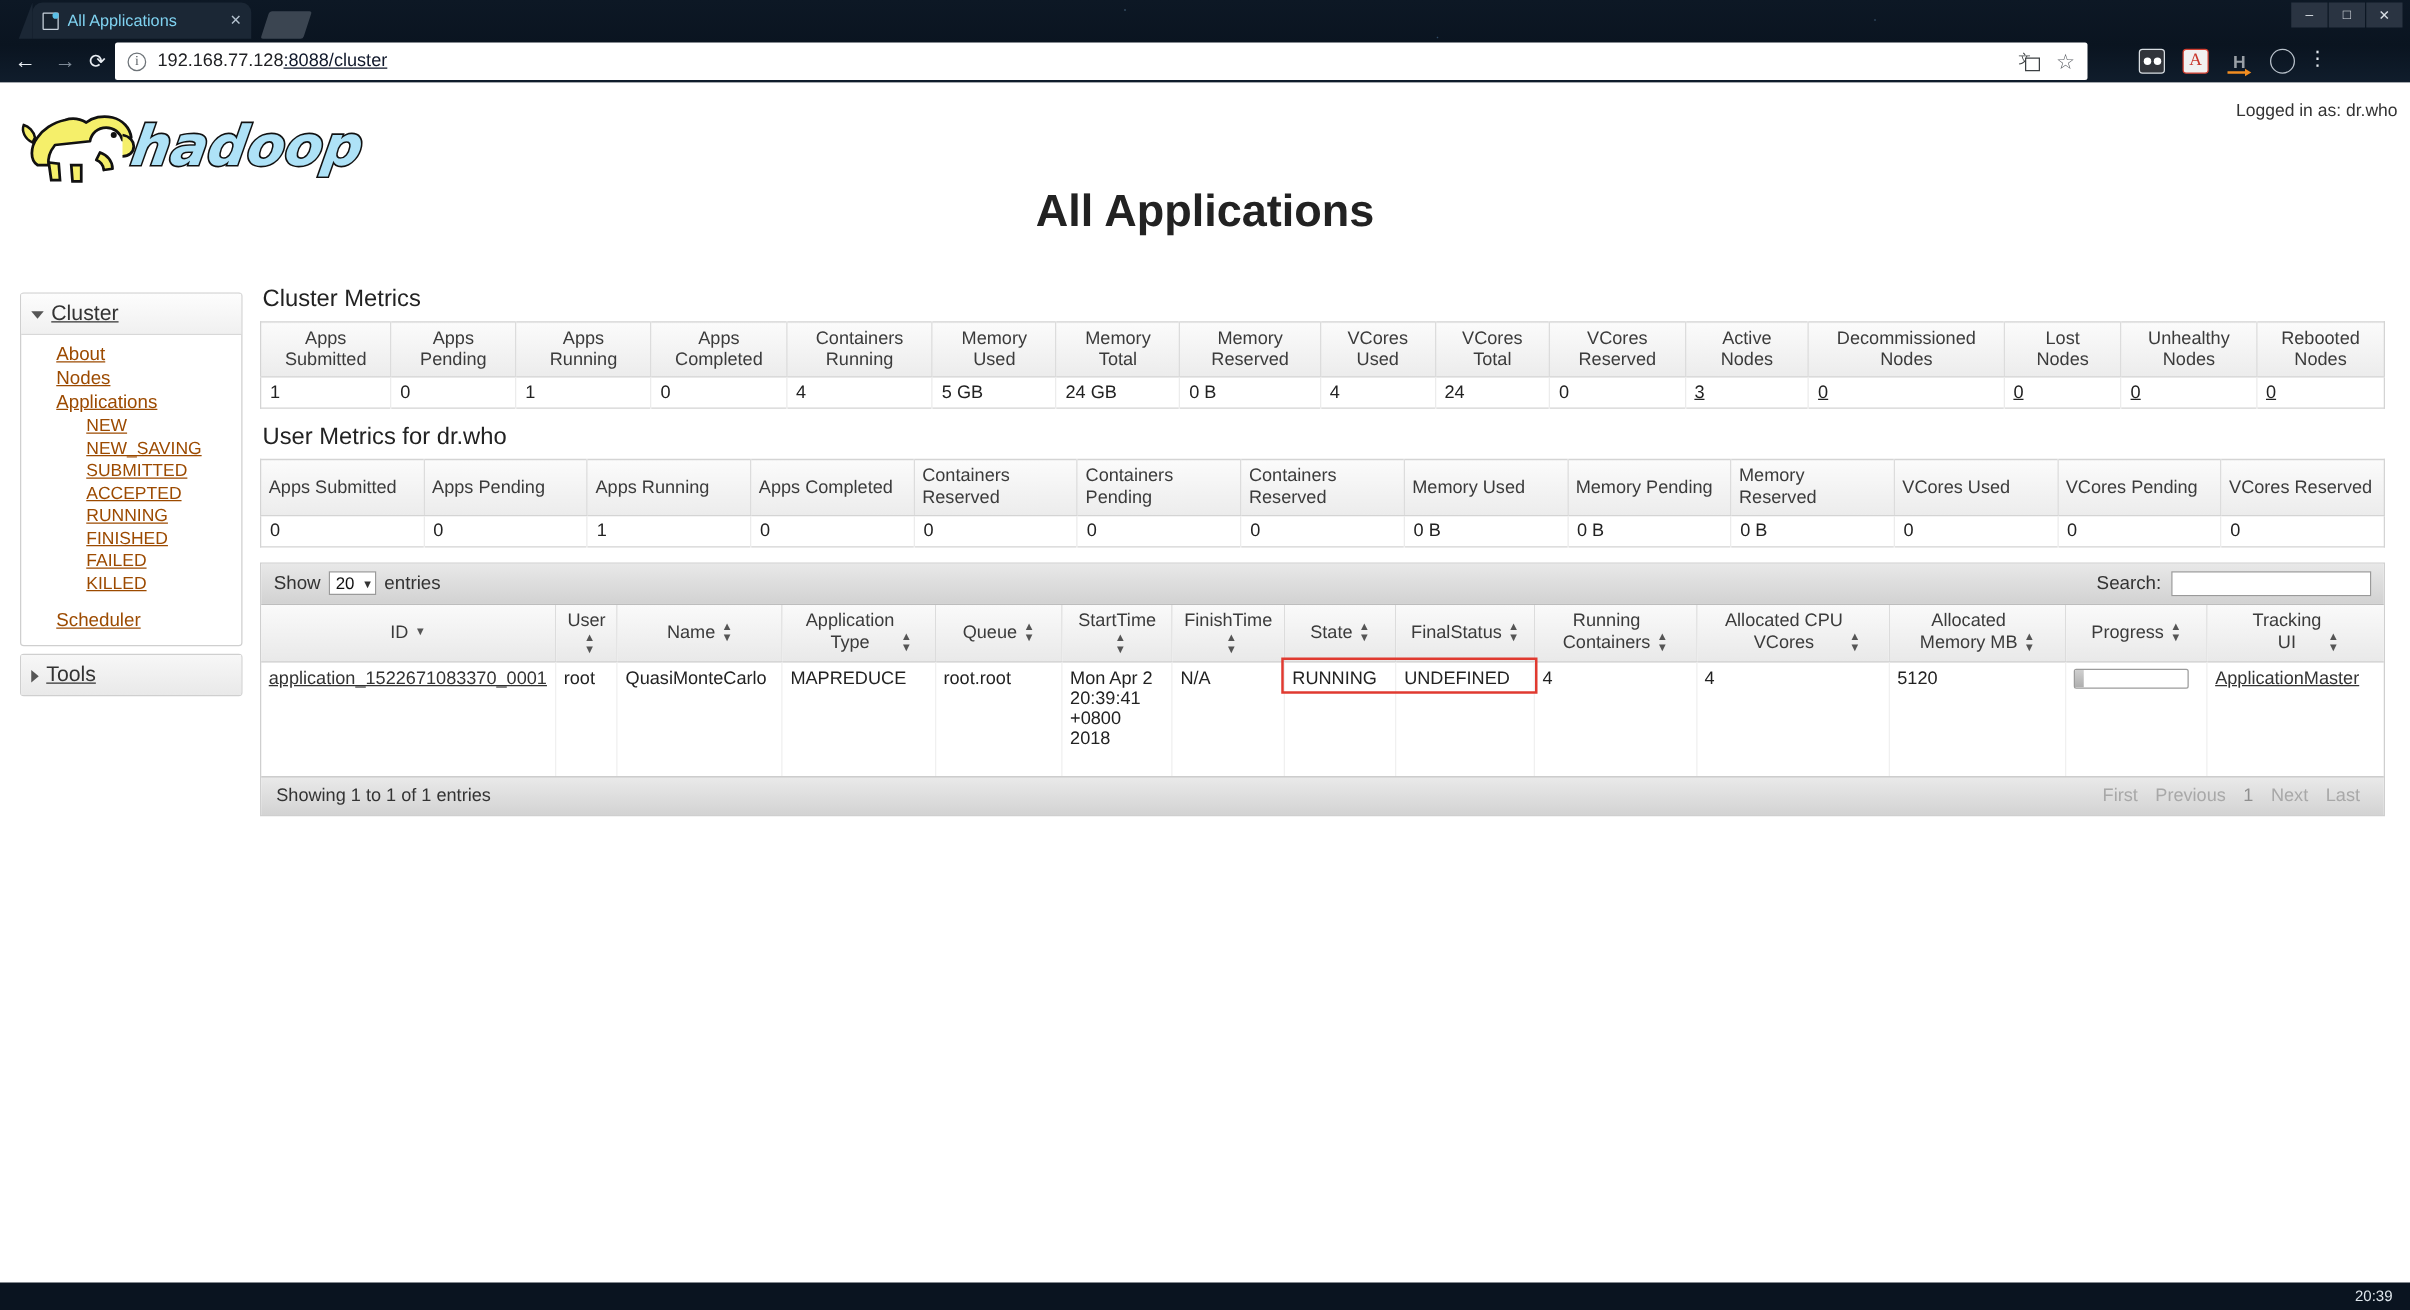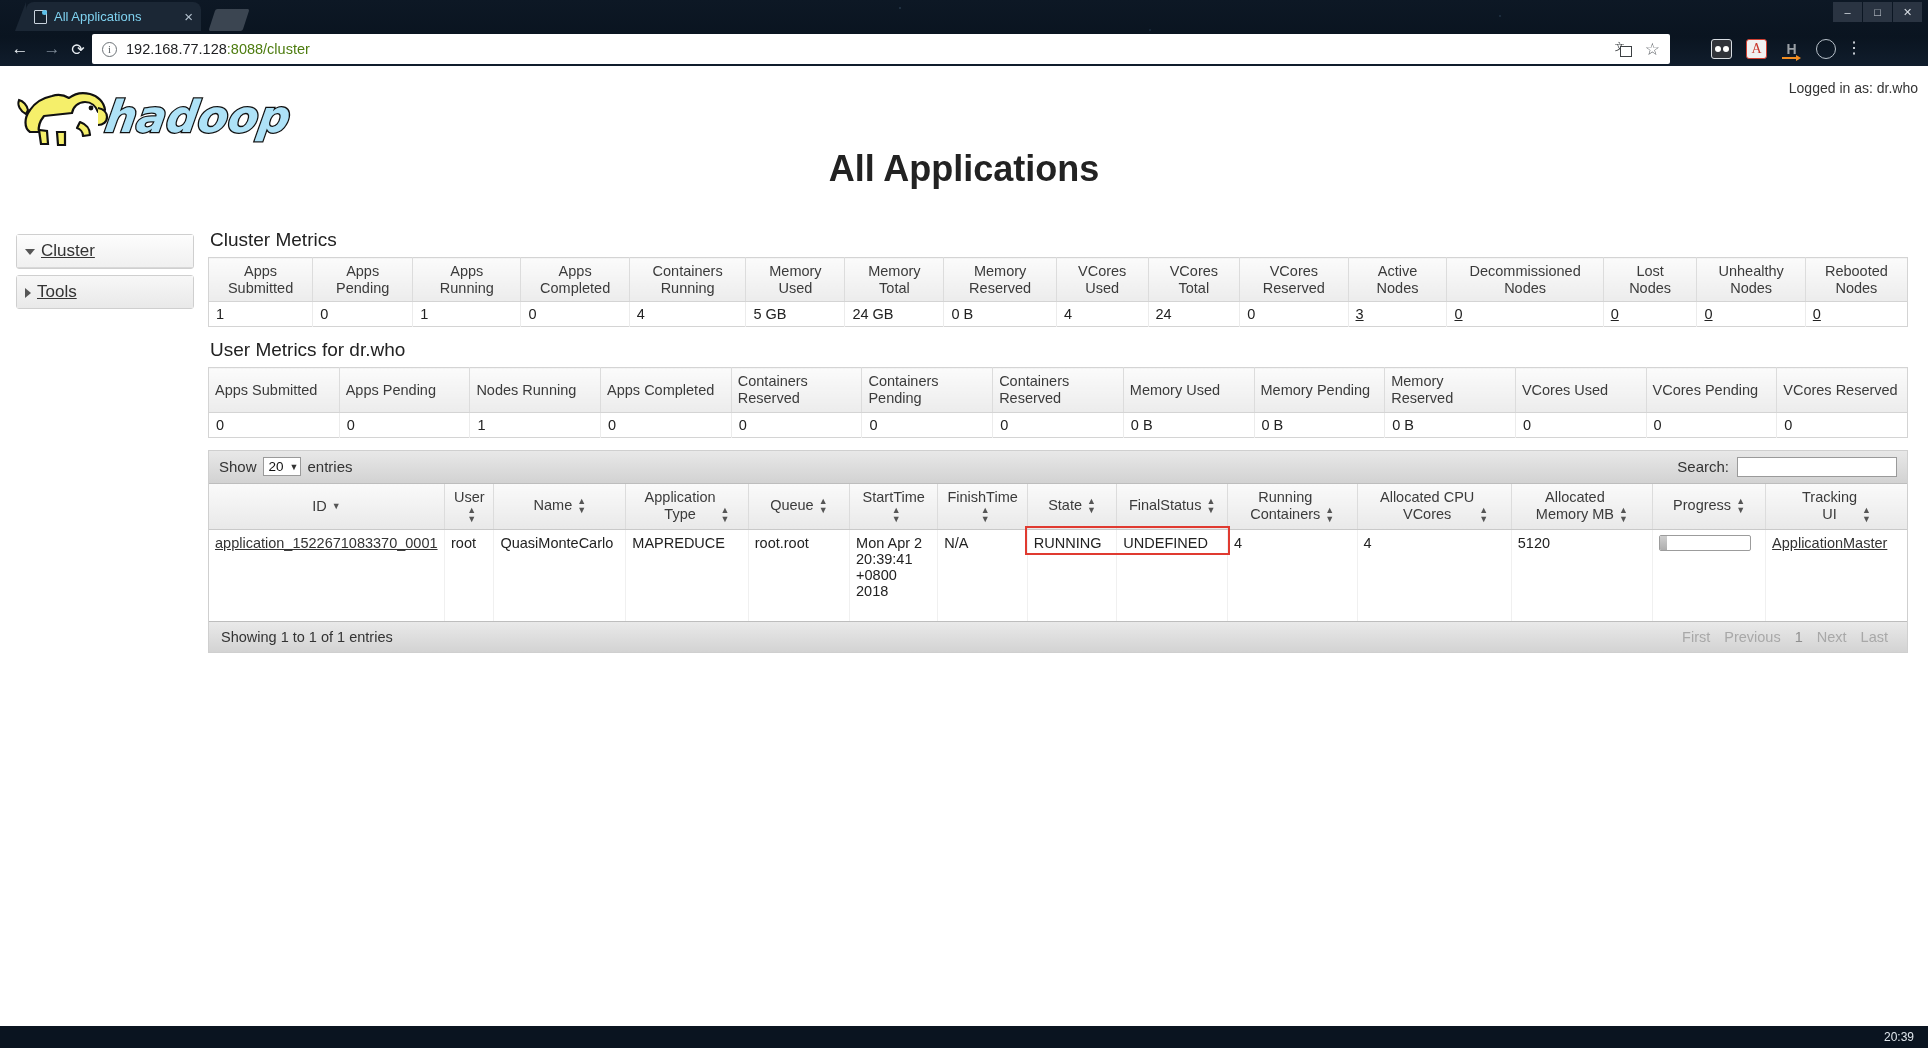--- a/index.html
+++ b/index.html
@@ -69,21 +69,21 @@
     position:absolute; left:92px; top:3px; right:258px; height:30px;
     background:#ffffff; border-radius:2px; display:flex; align-items:center;
     padding:0 10px;
   }
   #omni-info {
     width:15px;height:15px;border:1.3px solid #6d7378;border-radius:50%;
     display:flex;align-items:center;justify-content:center;font-size:11px;
     color:#5f6569; margin-right:9px; flex:none; font-family:"Liberation Serif",serif;
   }
   .url { font-size:14.5px; color:#202124; white-space:nowrap; }
-  .url .dim { color:#4d7c0f; }
+  .url .dim { color:#0f172a;text-decoration:underline; }
   .omni-right { margin-left:auto; display:flex; align-items:center; gap:13px; }
   .tr-icon { width:17px;height:15px;position:relative; }
   .tr-icon::before{content:"文";position:absolute;left:0;top:-2px;font-size:10px;color:#3c4043;}
   .tr-icon::after{content:"";position:absolute;right:0;bottom:0;width:10px;height:9px;
      border:1.2px solid #3c4043;background:#fff;}
   .star { font-size:17px; color:#5f6368; line-height:1; }
   .ext { position:absolute; top:8px; width:21px; height:20px; border-radius:3px; }
   #ext1 { right:196px; background:#31343a; border:1px solid #d8dde2;
           display:flex;align-items:center;justify-content:center; }
   #ext1 .eyes { display:flex; gap:2px; }
@@ -313,20 +313,35 @@
       </g>
     </svg>
   </div>
 
   <div id="page-title">All Applications</div>
 
   <div id="sidebar">
     <div class="panel">
       <div class="panel-head">
         <span class="caret-down"></span><span>Cluster</span>
+      </div>
+      <div class="panel-body">
+        <a class="nav-link">About</a>
+        <a class="nav-link">Nodes</a>
+        <a class="nav-link">Applications</a>
+        <a class="nav-link sub">NEW</a>
+        <a class="nav-link sub">NEW_SAVING</a>
+        <a class="nav-link sub">SUBMITTED</a>
+        <a class="nav-link sub">ACCEPTED</a>
+        <a class="nav-link sub">RUNNING</a>
+        <a class="nav-link sub">FINISHED</a>
+        <a class="nav-link sub">FAILED</a>
+        <a class="nav-link sub">KILLED</a>
+        <div class="nav-gap"></div>
+        <a class="nav-link">Scheduler</a>
       </div>
     </div>
     <div class="panel">
       <div class="panel-head collapsed">
         <span class="caret-right"></span><span>Tools</span>
       </div>
     </div>
   </div>
 
   <div id="main">
@@ -392,21 +407,21 @@
           </tr>
         </tbody>
     </table>
 
     <div class="section-title">User Metrics for dr.who</div>
     <table class="metrics umetrics" id="user-metrics-table">
       <thead>
           <tr id="um-head">
             <th>Apps Submitted</th>
             <th>Apps Pending</th>
-            <th>Nodes Running</th>
+            <th>Apps Running</th>
             <th>Apps Completed</th>
             <th>Containers Reserved</th>
             <th>Containers Pending</th>
             <th>Containers Reserved</th>
             <th>Memory Used</th>
             <th>Memory Pending</th>
             <th>Memory Reserved</th>
             <th>VCores Used</th>
             <th>VCores Pending</th>
             <th>VCores Reserved</th>

